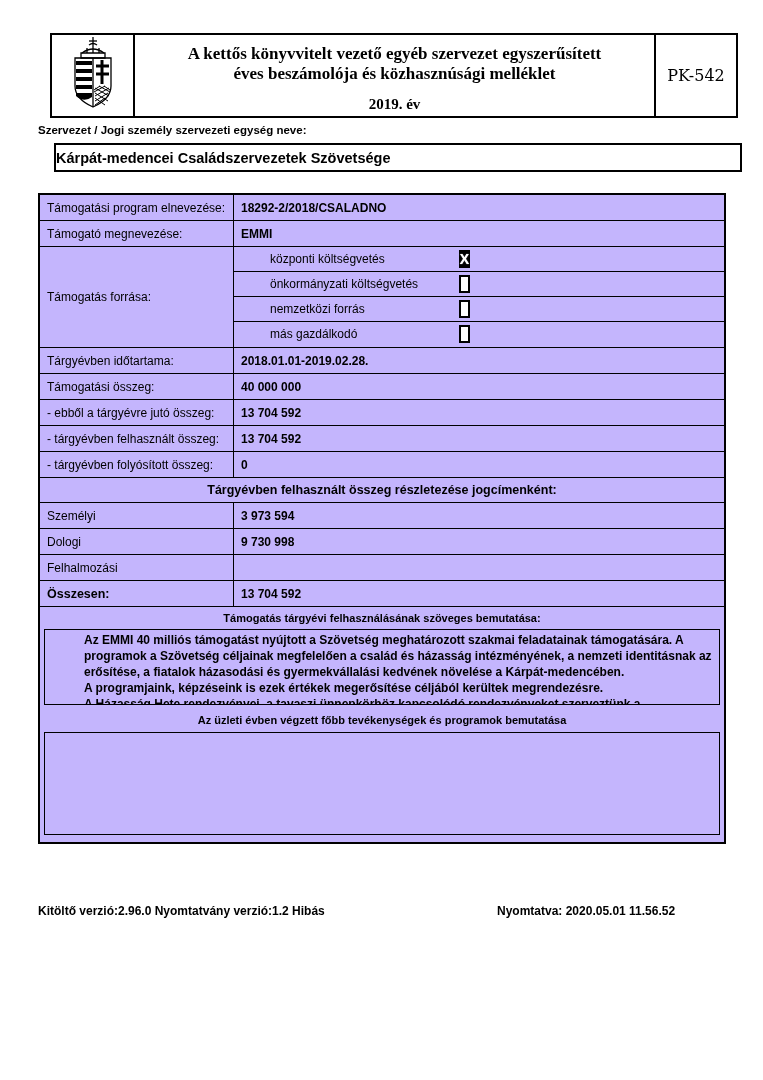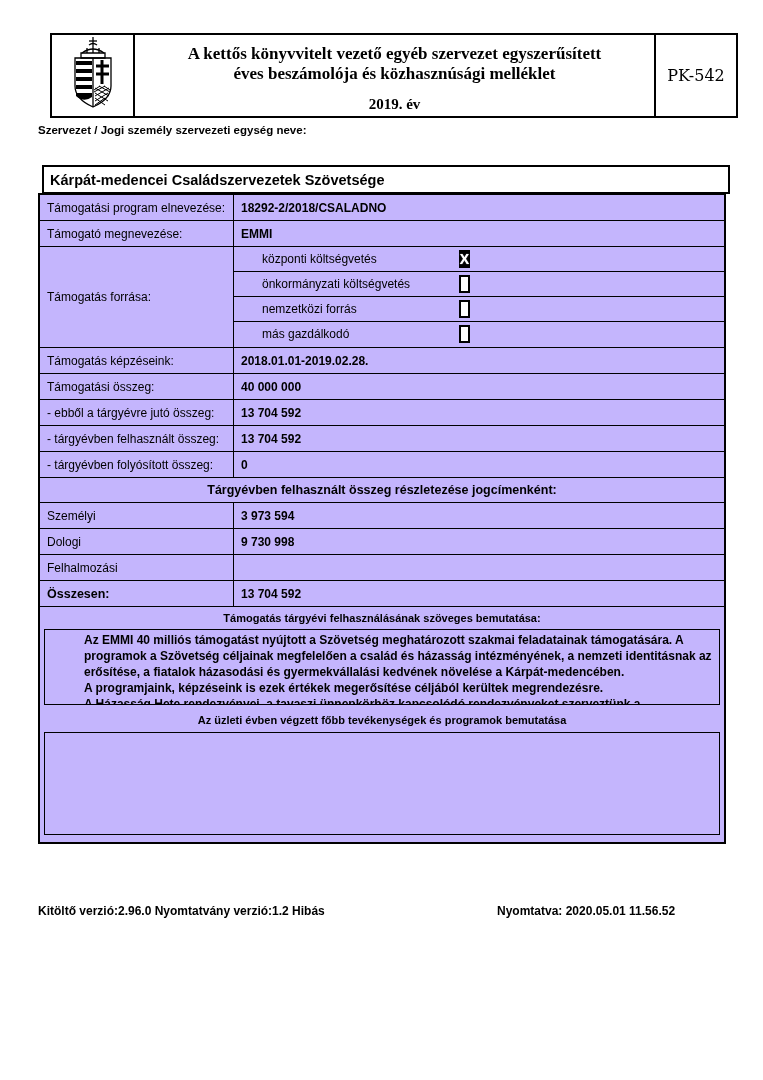--- a/index.html
+++ b/index.html
@@ -20,36 +20,36 @@
   .logo-cell { width:83px; border-right:2px solid #000; display:flex; align-items:center; justify-content:center; }
   .title-cell { flex:1; border-right:2px solid #000; text-align:center; padding-top:9px;
     font-family:"Liberation Serif", serif; font-weight:bold; }
   .title-line { font-size:17px; line-height:20px; }
   .title-year { font-size:15px; margin-top:12px; }
   .code-cell { width:80px; display:flex; align-items:center; justify-content:center;
     font-family:"DejaVu Serif", serif; font-size:16px; }
 
   
   .org-label { position:absolute; top:124px; left:0; font-size:11.5px; font-weight:bold; }
-  .org-box { position:absolute; top:143px; left:4px; width:688px; height:29px;
-    border:2px solid #000; display:flex; align-items:center; padding-left:6px;
-    font-size:14.5px; font-weight:bold;margin-top:22px; }
+  .org-box { position:absolute; top:143px; left:16px; width:688px; height:29px;
+    border:2px solid #000; display:flex; align-items:center; 
+    font-size:14.5px; font-weight:bold; }
 
   
   .main-table { position:absolute; top:193px; left:0; width:688px; border:2px solid #000; background:#c4b5fd; }
   .row { display:flex; border-bottom:1px solid #000; }
   .row:last-child { border-bottom:none; }
   .lbl { width:194px; border-right:1px solid #000; font-size:12px; padding-left:7px;
     display:flex; align-items:center; white-space:nowrap; }
   .val { flex:1; font-size:12px; font-weight:bold; padding-left:7px; display:flex; align-items:center; }
   .h26 { height:26px; }
   .src-stack { flex:1; display:flex; flex-direction:column; }
   .cb-row { height:25px; border-bottom:1px solid #000; position:relative; }
   .cb-row:last-child { border-bottom:none; }
-  .cb-label { position:absolute; left:28px; top:0; line-height:25px; font-size:12px; }
+  .cb-label { position:absolute; left:36px; top:0; line-height:25px; font-size:12px; }
   .checkbox { position:absolute; width:11px; height:18px; border:2px solid #000; top:3px; background:#fff; }
   .cb-pos { left:225px; }
   .checkbox.checked { background:#000; }
   .checkbox.checked::after { content:"X"; position:absolute; left:-2px; top:-2px; width:11px; height:18px;
     color:#fff; font-weight:bold; font-size:14px; line-height:18px; text-align:center;
     text-shadow:0 0 1px #fff; }
   .type-cell { flex:1; position:relative; }
   .type-lbl { position:absolute; top:0; line-height:25px; font-size:12px; }
   .section-header { height:25px; border-bottom:1px solid #000; text-align:center;
     font-size:12.5px; font-weight:bold; line-height:24px; }
@@ -151,21 +151,21 @@
           <span class="checkbox cb-pos"></span>
         </div>
         <div class="cb-row">
           <span class="cb-label">más gazdálkodó</span>
           <span class="checkbox cb-pos"></span>
         </div>
       </div>
     </div>
 
     <div class="row h26">
-      <div class="lbl">Támogatás képzéseink:</div>
+      <div class="lbl">Tárgyévben időtartama:</div>
       <div class="val">2018.01.01-2019.02.28.</div>
     </div>
 
     <div class="row h26">
       <div class="lbl">Támogatási összeg:</div>
       <div class="val">40 000 000</div>
     </div>
 
     <div class="row h26">
       <div class="lbl"> - ebből a tárgyévre jutó összeg:</div>

